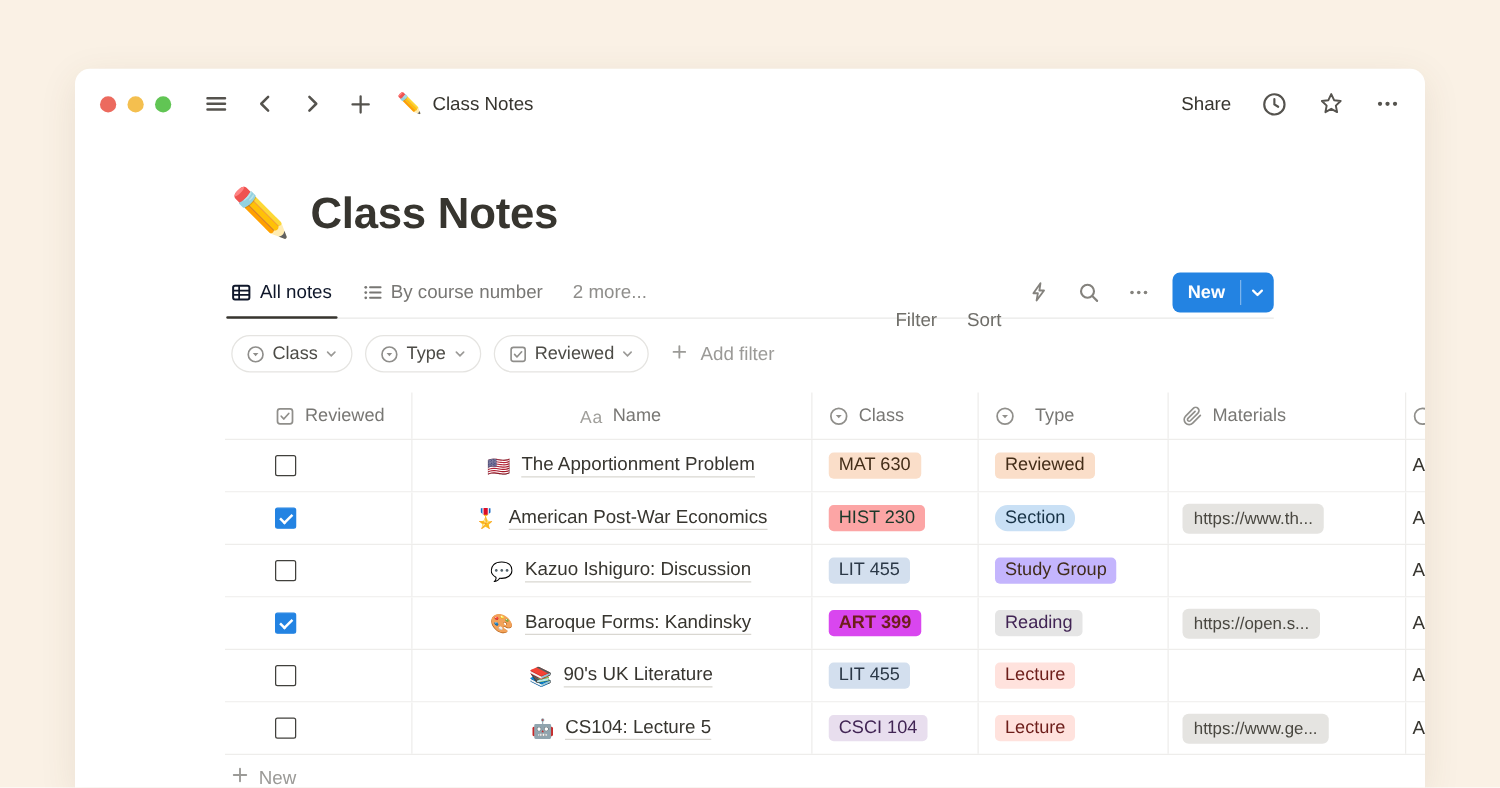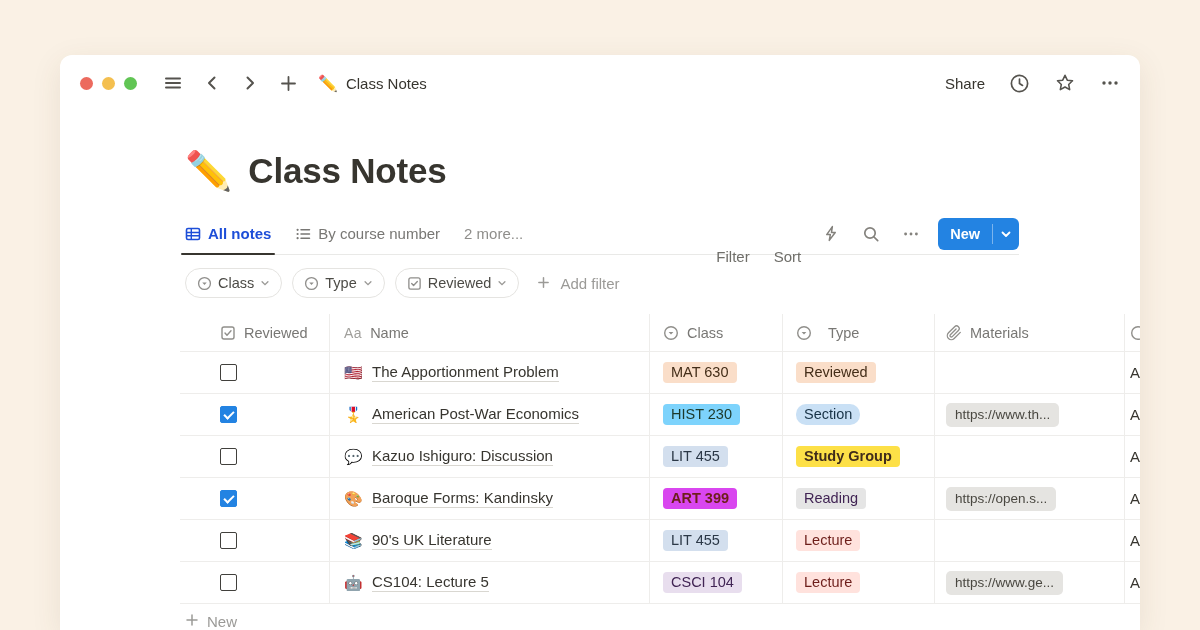--- a/index.html
+++ b/index.html
@@ -27,21 +27,21 @@
   
   .page-title { display:flex; align-items:center; gap:16px; margin:40px 0 0 125px; }
   .page-title .emoji { font-size:38px; line-height:1; }
   .page-title h1 { font-size:35px; font-weight:700; letter-spacing:-.2px; color:#37352f; }
 
   
   .tabs-row { display:flex; align-items:center; margin:22px 121px 0 125px;
               height:42px; border-bottom:1px solid #e9e9e7; position:relative; }
   .tab { display:flex; align-items:center; gap:7px; font-size:15px; height:100%;
          position:relative; margin-right:24px; color:#787774; font-weight:500; }
-  .tab.active { color:#1d4ed8; font-weight:700; }
+  .tab.active { color:#0f172a; font-weight:400; }
   .tab.active::after { content:""; position:absolute; left:-4px; right:-4px; bottom:-1px;
                        height:2.5px; background:#37352f; border-radius:1px; }
   .tab .ticon { color:inherit; display:flex; }
   .tab-more { font-size:15px; color:#8f8e8b; margin-right:0; }
   .tabs-spacer { flex:1; }
   .view-action { font-size:15px; color:#6f6e69; margin-left:24px;margin-top:46px; }
   .vicon { margin-left:22px; color:#84827d; display:flex; align-items:center; }
   .new-btn { display:flex; align-items:stretch; margin-left:18px; height:32px;
              border-radius:6px; overflow:hidden; }
   .new-main { display:flex; align-items:center; padding:0 12px; font-size:14.5px;
@@ -60,21 +60,21 @@
                 color:#9b9a97; margin-left:8px; }
 
   
   .table { margin:16px 0 0 120px; width:960px; }
   .trow { display:flex; border-bottom:1px solid #eeedeb; }
   .thead { height:38px; }
   .tdata { height:42px; background:#fff; }
   .cell { display:flex; align-items:center; overflow:hidden; flex-shrink:0; }
   .cell.bordered { border-right:1px solid #eeedeb; }
   .c-check { width:150px; padding-left:40px; }
-  .c-name  { width:320px; padding-left:14px; }
+  .c-name  { width:320px; padding-left:14px;justify-content:center; }
   .c-class { width:133px; padding-left:13px; }
   .c-type  { width:152px; padding-left:13px; }
   .c-mat   { width:190px; padding-left:11px; }
   .c-extra { width:15px; padding-left:5px; border-right:none; }
   .thead .cell { color:#787774; font-size:14.5px; gap:8px; }
   .thead .hicon { color:#908f8b; display:flex; }
   .aa { font-size:14px; color:#a09f9b; letter-spacing:.5px; }
 
   .cb { width:17px; height:17px; border:1.6px solid #41403c; border-radius:2px;
         position:relative; background:#fff; }
@@ -349,21 +349,21 @@
       <div class="cell c-check bordered">
           <span class="cb checked"></span>
         </div>
       <div class="cell c-name bordered">
           <span class="name-wrap">
             <span class="row-emoji">🎖️</span>
             <span class="row-name">American Post-War Economics</span>
           </span>
         </div>
       <div class="cell c-class bordered">
-          <span class="tag" style="background: #7dd3fc; color: rgb(28, 56, 41);">HIST 230</span>
+          <span class="tag" style="background: #fca5a5; color: rgb(28, 56, 41);">HIST 230</span>
         </div>
       <div class="cell c-type bordered">
           <span class="tag" style="background: rgb(201, 224, 245); color: rgb(24, 51, 71); border-radius: 10px;">Section</span>
         </div>
       <div class="cell c-mat bordered">
           <span class="url-chip">https://www.th...</span>
         </div>
       <div class="cell c-extra">
           <span class="partial-letter">A</span>
         </div>
@@ -375,21 +375,21 @@
       <div class="cell c-name bordered">
           <span class="name-wrap">
             <span class="row-emoji">💬</span>
             <span class="row-name">Kazuo Ishiguro: Discussion</span>
           </span>
         </div>
       <div class="cell c-class bordered">
           <span class="tag" style="background: rgb(211, 223, 238); color: rgb(43, 56, 71);">LIT 455</span>
         </div>
       <div class="cell c-type bordered">
-          <span class="tag" style="background: #fde047; color: rgb(64, 44, 27); font-weight: bold;">Study Group</span>
+          <span class="tag" style="background: #c4b5fd; color: rgb(64, 44, 27);">Study Group</span>
         </div>
       <div class="cell c-mat bordered"></div>
       <div class="cell c-extra">
           <span class="partial-letter">A</span>
         </div>
     </div>
     <div class="trow tdata">
       <div class="cell c-check bordered">
           <span class="cb checked"></span>
         </div>

